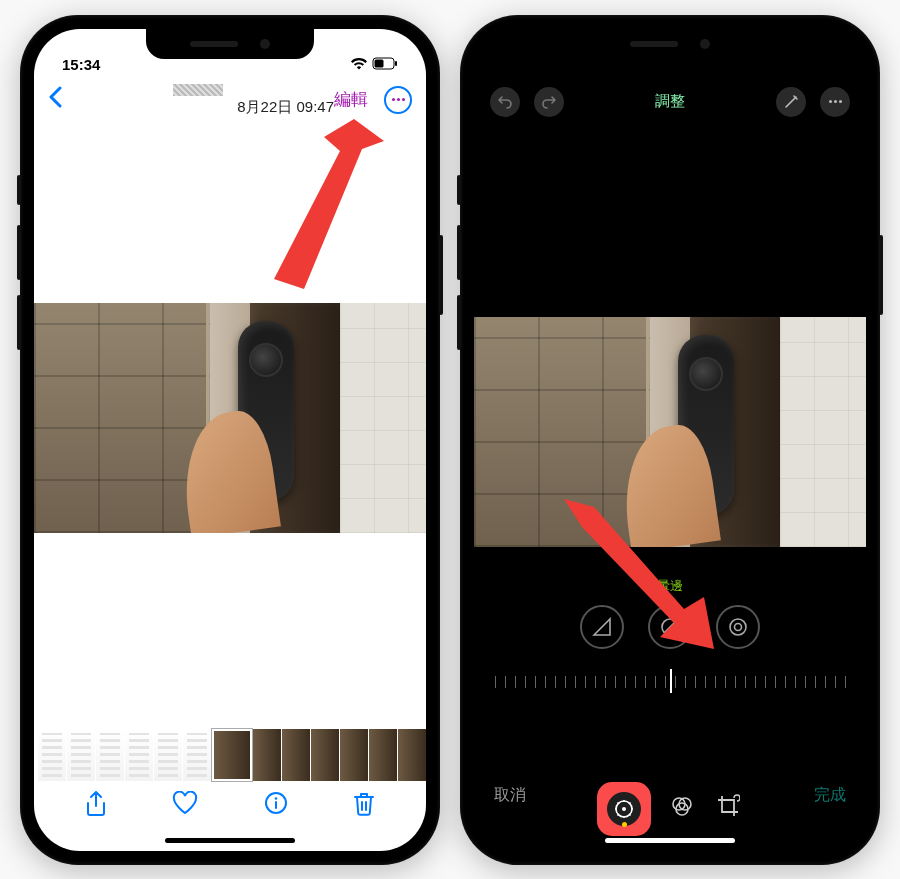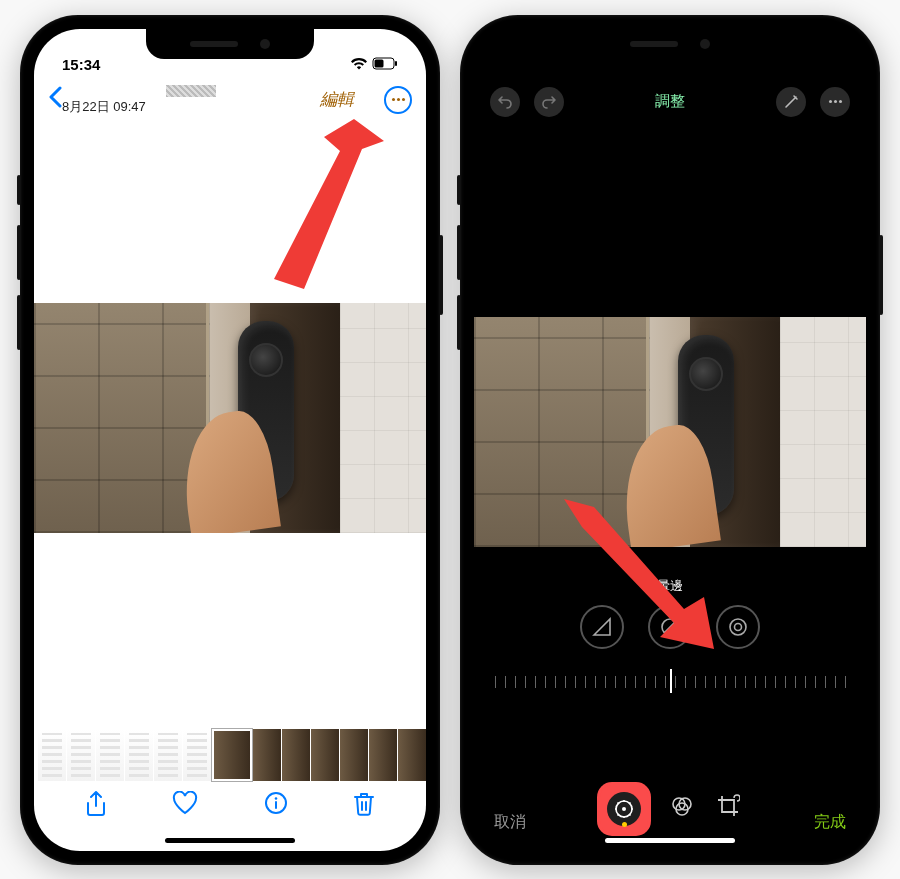--- a/index.html
+++ b/index.html
@@ -73,27 +73,27 @@
   .status-right { display:flex; gap:4px; align-items:center; }
   .wifi-icon, .batt-icon { display:inline-block; }
 
   
   .navbar {
     height: 46px;
     display:flex; align-items:center; justify-content:space-between;
     padding: 0 14px;
   }
   .nav-back { color:#007aff; font-size:24px; }
-  .nav-title { text-align:left; font-size:13px; color:#222; line-height:1.2; flex:1; }
+  .nav-title { text-align:right; font-size:15px; color:#222; line-height:1.2; flex:1; }
   .nav-title .blur {
     display:block; width:50px; height:12px; margin:0 auto 2px auto;
     background: linear-gradient(45deg,#bbb 25%,#ddd 25%,#ddd 50%,#bbb 50%,#bbb 75%,#ddd 75%);
     background-size:6px 6px; filter: blur(.6px);
   }
-  .nav-right { display:flex; align-items:center; gap:30px; color:#a16207;font-style:italic; }
+  .nav-right { display:flex; align-items:center; gap:16px; color:#a21caf; }
   .nav-edit { font-size:17px; }
   .nav-more {
     width:28px;height:28px;border:2px solid #007aff;border-radius:50%;
     display:flex;align-items:center;justify-content:center;font-size:12px;letter-spacing:1px;
   }
 
   
   .photo {
     width: 100%; height: 230px; margin-top: 180px; position:relative; overflow:hidden;
     background: linear-gradient(90deg,#8d7a66 0 45%,#b8a893 45% 55%,#3b2e22 55% 78%,#d8d3cc 78% 100%);
@@ -185,21 +185,21 @@
   }
   .editbar .grp { display:flex; gap:14px; align-items:center; }
   .circ-btn {
     width:30px;height:30px;border-radius:50%;background:#2a2a2a;
     display:flex;align-items:center;justify-content:center;color:#888;font-size:14px;
   }
   .editbar .title { color:#86efac; font-size:15px; flex:1; text-align:center; }
 
   .dark .photo { margin-top:190px; }
 
-  .vignette-label { text-align:center; color:#ffffff; font-size:13px; margin-top:30px; }
+  .vignette-label { text-align:center; color:#84cc16; font-size:13px; margin-top:30px; }
 
   .adjust-row {
     display:flex; justify-content:center; gap:24px; margin-top:10px;
   }
   .adj-btn {
     width:44px;height:44px;border-radius:50%;border:2px solid #555;
     display:flex;align-items:center;justify-content:center;color:#aaa;font-size:16px;
     background:transparent;
   }
 
@@ -210,21 +210,21 @@
     background-size:10px 12px; background-repeat:repeat-x;
     background-position: center;
     margin-left:20px; margin-right:20px;
   }
   .ruler::after{
     content:""; position:absolute; left:50%; top:2px; width:2px; height:24px; background:#fff;
   }
 
   .edit-tabbar {
     position:absolute; bottom:18px; left:0; right:0;
-    display:flex; align-items:flex-end; justify-content:space-between;
+    display:flex; align-items:flex-start; justify-content:space-between;
     padding:0 20px; color:#999;
   }
   .edit-tabbar .label { font-size:16px; }
   .edit-tabbar .tools { display:flex; gap:22px; align-items:center; }
   .tool { font-size:20px; color:#ccc; }
   .tool-highlight {
     width:48px;height:48px;border-radius:12px;background:#fb4b4b;
     display:flex;align-items:center;justify-content:center;
     box-shadow:0 0 0 3px #fb4b4b;
     position:relative;
@@ -468,18 +468,18 @@
               <circle cx="12" cy="15" r="6" fill="none" stroke="#ccc" stroke-width="1.6"></circle>
             </svg>
         </span>
         <span class="tool">
           <svg width="24" height="24" viewBox="0 0 24 24">
               <path d="M6 2v16h16M2 6h16v16" fill="none" stroke="#ccc" stroke-width="1.8"></path>
               <path d="M18 4a3 3 0 1 1 3 3" fill="none" stroke="#ccc" stroke-width="1.4"></path>
             </svg>
         </span>
       </div>
-      <span class="label" style="color:#84cc16">完成</span>
+      <span class="label" style="color:#0f766e">完成</span>
     </div>
 
     <div class="home-indicator dark"></div>
   </div>
 </div>
 
 </body></html>

